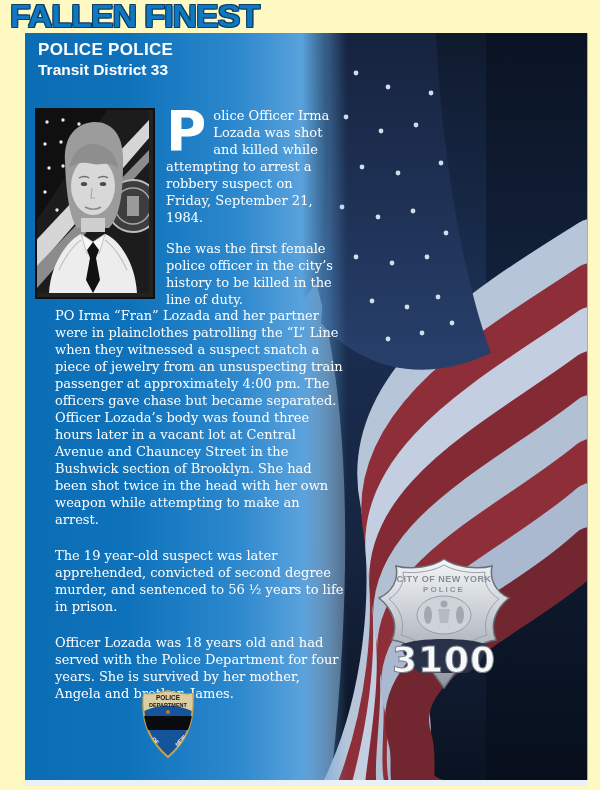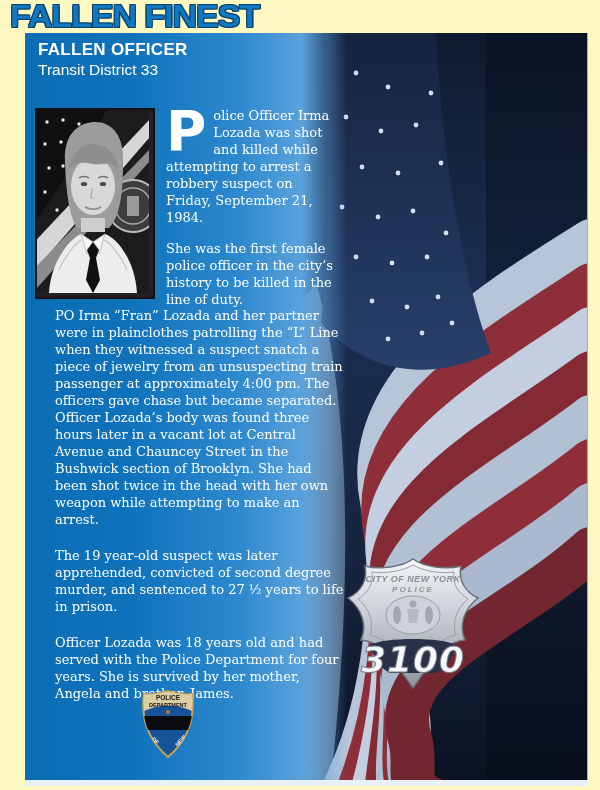--- a/index.html
+++ b/index.html
@@ -13,40 +13,40 @@
         text-shadow:1px 1px 0 #0a3f68, -1px -1px 0 #0a3f68, 1px -1px 0 #0a3f68, -1px 1px 0 #0a3f68;}
   
   .panel{position:absolute;left:25px;top:33px;width:563px;height:747px;background:#0b1624;}
   .flag-wrap{position:absolute;right:0;top:0;width:301px;height:747px;z-index:1;border-right:1px solid #9fb0bd;}
   .blue-bg{position:absolute;left:0;top:0;bottom:0;width:322px;z-index:2;
         background:linear-gradient(90deg,#0b6db4 0%,#0e72bb 32%,#2d88cd 66%,#5aa2dc 86%,rgba(90,162,220,0) 100%);}
   .bottom-strip{position:absolute;left:25px;top:780px;width:563px;height:6px;background:#e9f1f8;}
   
   .title-block{position:absolute;left:13px;top:7px;z-index:4;color:#ffffff;}
   .rank,.name{font-weight:bold;font-size:17px;line-height:19px;letter-spacing:.3px;}
-  .district{font-size:15.5px;line-height:19px;font-weight:400;margin-top:1px;}
+  .district{font-size:15.5px;line-height:19px;font-weight:700;margin-top:1px;}
   
   .photo{position:absolute;left:10px;top:75px;width:116px;height:187px;z-index:4;
          border:2px solid #101010;background:#222;}
   .photo svg{display:block;}
   
   .serif{font-family:"DejaVu Serif","Liberation Serif",serif;color:#ffffff;}
   .intro-col{position:absolute;left:141px;top:74px;width:174px;z-index:4;
              font-size:13px;line-height:17px;}
   .intro-col p{margin:0;}
   .intro-col .p2{margin-top:14px;}
   .dropcap{float:left;font-family:"DejaVu Sans","Liberation Sans",sans-serif;
            font-weight:bold;font-size:55px;line-height:42px;margin:3px 7px 0 0;color:#fff;}
   .main-col{position:absolute;left:13px;top:274px;width:306px;z-index:4;
             font-size:13px;line-height:17px;}
   .main-col p{margin:0 0 0 17px;}
   .main-col .p4{margin-top:19px;}
   .main-col .p5{margin-top:19px;}
   
-  .badge{position:absolute;left:315px;top:524px;width:146px;height:134px;z-index:3;font-style:italic;}
+  .badge{position:absolute;left:346px;top:524px;width:146px;height:134px;z-index:3;}
   .patch{position:absolute;left:114px;top:656px;width:58px;height:70px;z-index:4;}
   .st{fill:#d3dcea;}
 </style>
 </head>
 <body>
 
 <div class="page">
 
   <h1 class="logo">FALLEN FINEST</h1>
 
@@ -110,21 +110,21 @@
             <circle class="st" cx="145" cy="60" r="2.4"></circle>
           <circle class="st" cx="155" cy="130" r="2.4"></circle>
             <circle class="st" cx="160" cy="200" r="2.4"></circle>
         </g>
       </svg>
     </div>
 
     <div class="blue-bg"></div>
 
     <div class="title-block">
-      <div class="rank">FALLEN OFFICER</div>
+      <div class="rank">POLICE POLICE</div>
       <div class="district">Transit District 33</div>
     </div>
 
     <div class="photo">
       <svg width="112" height="183" viewBox="0 0 112 183">
         <rect x="0" y="0" width="112" height="183" fill="#1c1c1c"></rect>
 
         <g>
           <path d="M0,0 L70,0 L20,80 L0,110 Z" fill="#101010"></path>
           <g fill="#e8e8e8">
@@ -168,21 +168,21 @@
       </svg>
     </div>
 
     <div class="intro-col serif">
       <p class="p1"><span class="dropcap">P</span><span>olice Officer Irma Lozada was shot and killed while attempting to arrest a robbery suspect on Friday, September 21, 1984.</span></p>
       <p class="p2">She was the first female police officer in the city’s history to be killed in the line of duty.</p>
     </div>
 
     <div class="main-col serif">
       <p class="p3">PO Irma “Fran” Lozada and her partner were in plainclothes patrolling the “L” Line when they witnessed a suspect snatch a piece of jewelry from an unsuspecting train passenger at approximately 4:00 pm. The officers gave chase but became separated. Officer Lozada’s body was found three hours later in a vacant lot at Central Avenue and Chauncey Street in the Bushwick section of Brooklyn. She had been shot twice in the head with her own weapon while attempting to make an arrest.</p>
-      <p class="p4">The 19 year-old suspect was later apprehended, convicted of second degree murder, and sentenced to 27 ½ years to life in prison.</p>
+      <p class="p4">The 19 year-old suspect was later apprehended, convicted of second degree murder, and sentenced to 56 ½ years to life in prison.</p>
       <p class="p5">Officer Lozada was 18 years old and had served with the Police Department for four years. She is survived by her mother, Angela and brother, James.</p>
     </div>
 
     <div class="badge">
       <svg width="146" height="134" viewBox="0 0 146 134">
         <defs>
           <linearGradient id="silver" x1="0" y1="0" x2="0" y2="1">
             <stop offset="0" stop-color="#f4f6f8"></stop>
               <stop offset="0.45" stop-color="#c7ccd3"></stop>
             <stop offset="0.75" stop-color="#a9afb8"></stop>

